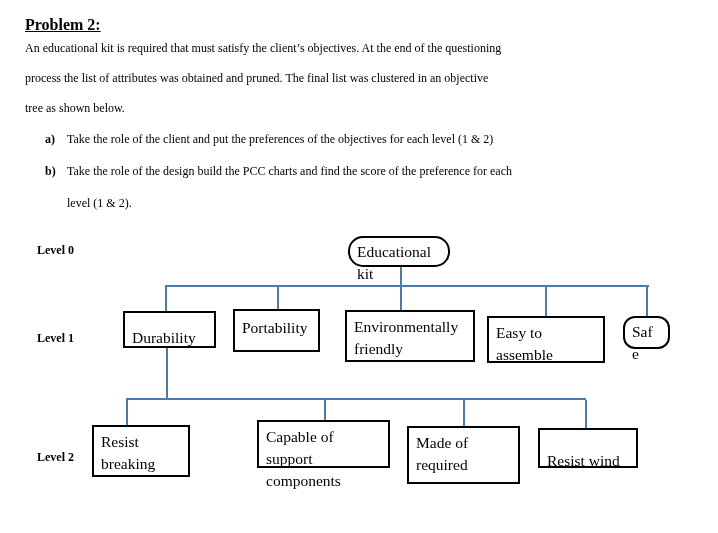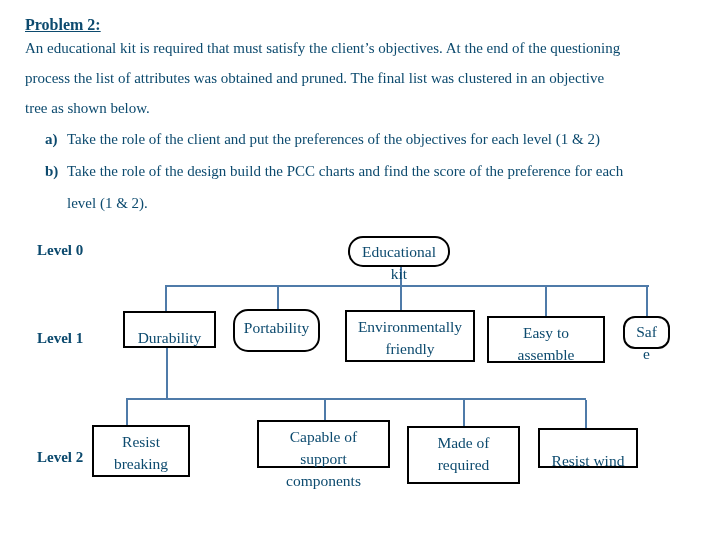--- a/index.html
+++ b/index.html
@@ -2,26 +2,25 @@
 <html style="--conn: #4f7ba9; --box-border: #000000;"><head>
 <meta charset="utf-8">
 <style>
   html, body { margin: 0; padding: 0; background: #e8e8e8; }
   .canvas {
     position: relative;
     width: 718px;
     height: 533px;
     background: #ffffff;
     font-family: "Liberation Serif", serif;
-    color: #0c4a6e;
+    color: #000000;
     overflow: hidden;
     margin: 0 auto;
-    text-align: center;
   }
-  .t { position: absolute; font-size: 15px; line-height: 17px; white-space: nowrap; }
+  .t { position: absolute; font-size: 12px; line-height: 17px; white-space: nowrap; }
   .heading {
     position: absolute; left: 25px; top: 16px;
     font-size: 16px; font-weight: bold;
     text-decoration: underline;
     white-space: nowrap;
   }
   
   .p1 { left: 25px; top: 40px; }
   .p2 { left: 25px; top: 70px; }
   .p3 { left: 25px; top: 100px; }
@@ -57,21 +56,21 @@
     box-sizing: border-box;
     padding: 3px 7px;
     font-size: 15.5px;
     line-height: 22px;
     background: #ffffff;
     overflow: visible;
   }
   .box span { display: block; white-space: nowrap; }
   .b-root { left: 348px; top: 236px; width: 102px; height: 31px; border-radius: 15px; }
   .b-dur  { left: 123px; top: 311px; width: 93px;  height: 37px; padding-top: 14px; }
-  .b-port { left: 233px; top: 309px; width: 87px;  height: 43px; padding-top: 6px; border-radius: 15px; }
+  .b-port { left: 233px; top: 309px; width: 87px;  height: 43px; padding-top: 6px; }
   .b-env  { left: 345px; top: 310px; width: 130px; height: 52px; padding-top: 4px; }
   .b-easy { left: 487px; top: 316px; width: 118px; height: 47px; padding-top: 4px; }
   .b-safe { left: 623px; top: 316px; width: 47px;  height: 33px; padding-top: 3px; border-radius: 12px; }
   .b-rb   { left: 92px;  top: 425px; width: 98px;  height: 52px; padding-top: 4px; }
   .b-cap  { left: 257px; top: 420px; width: 133px; height: 48px; padding-top: 4px; }
   .b-made { left: 407px; top: 426px; width: 113px; height: 58px; padding-top: 4px; }
   .b-rw   { left: 538px; top: 428px; width: 100px; height: 40px; padding-top: 20px; }
 </style>
 </head>
 <body>

